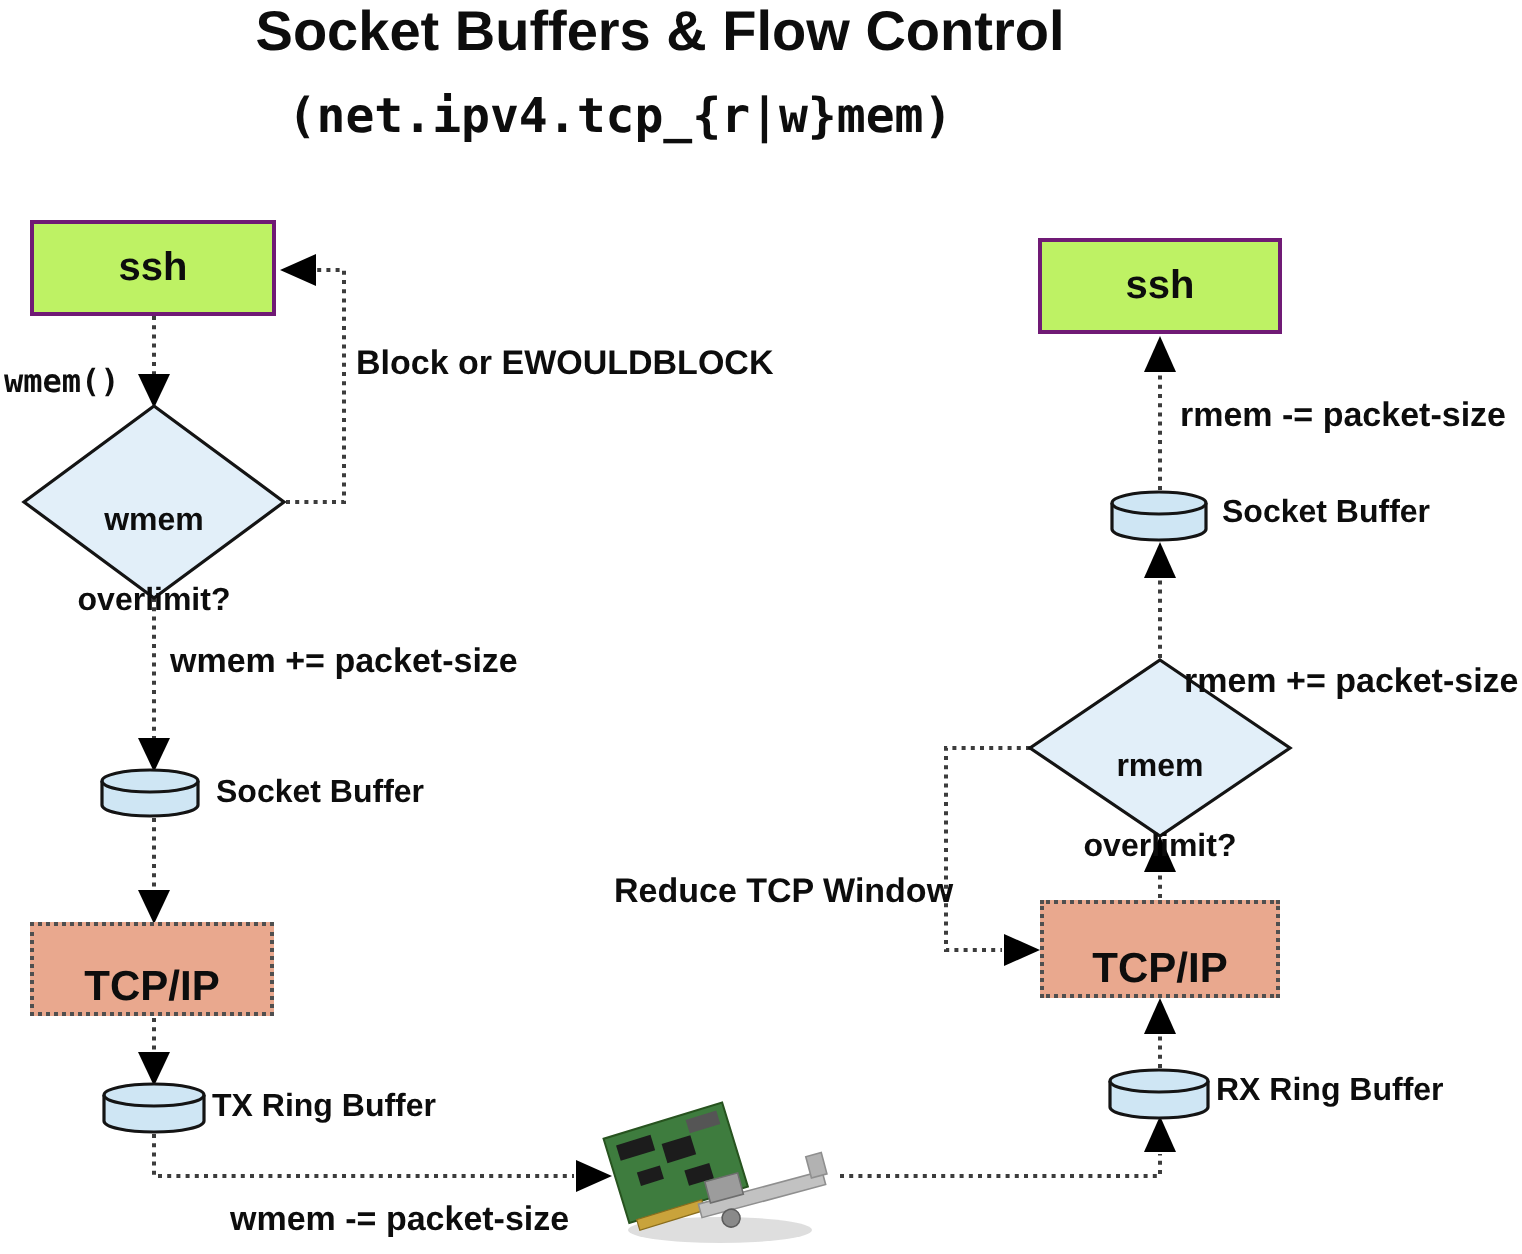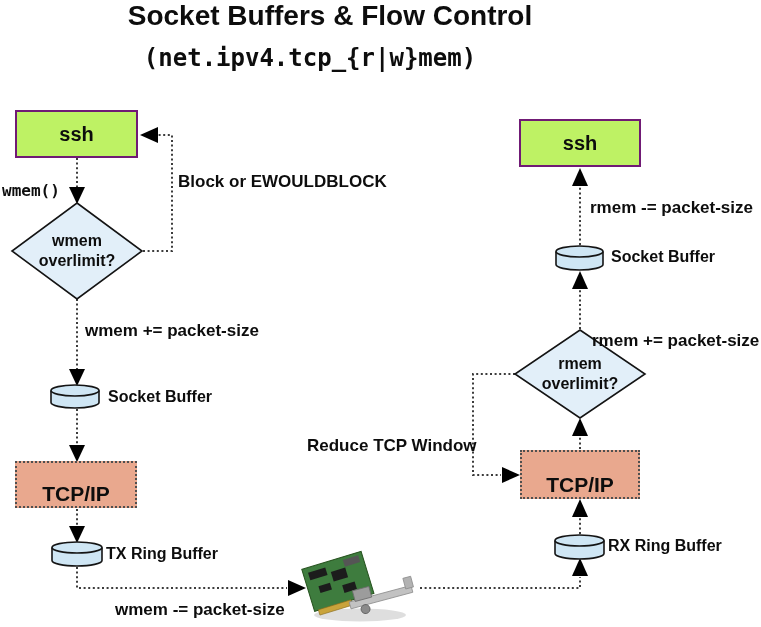--- a/index.html
+++ b/index.html
@@ -37,21 +37,21 @@
     background:#e9a88e;border:2px dotted #4f4f4f;
     display:flex;align-items:flex-end;justify-content:center;
     font-size:21px;font-weight:bold;
   }
   .lbl{font-size:17px;font-weight:bold;white-space:nowrap;}
   .blbl{font-size:16px;font-weight:bold;white-space:nowrap;}
   .mono{font-family:"DejaVu Sans Mono", monospace;font-size:16px;font-weight:bold;white-space:nowrap;}
   .dtext{
     text-align:center;font-size:16px;font-weight:bold;line-height:20px;
   }
-  .dtext span{display:block;}
+  .dtext span{display:block;margin-top:20px;}
 </style>
 </head>
 <body>
 
 <div id="canvas">
 
   <svg id="diagram-svg" width="761" height="627" viewBox="0 0 761 627">
 
     <path class="dot" d="M77,158 V187"></path>
     <polygon class="head" points="77,204 69,187 85,187"></polygon>

